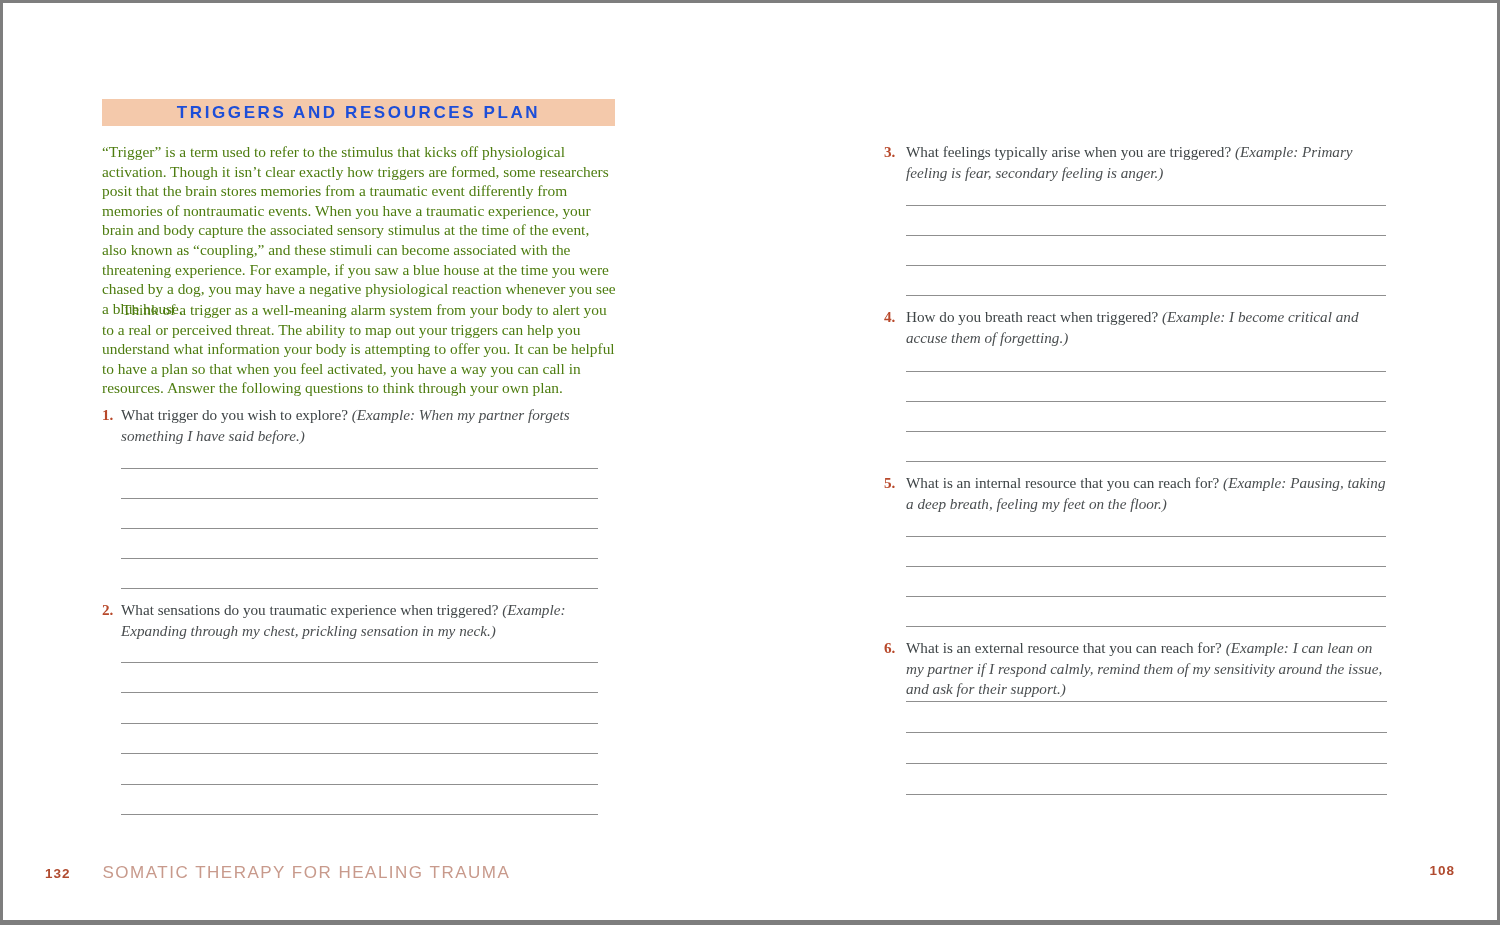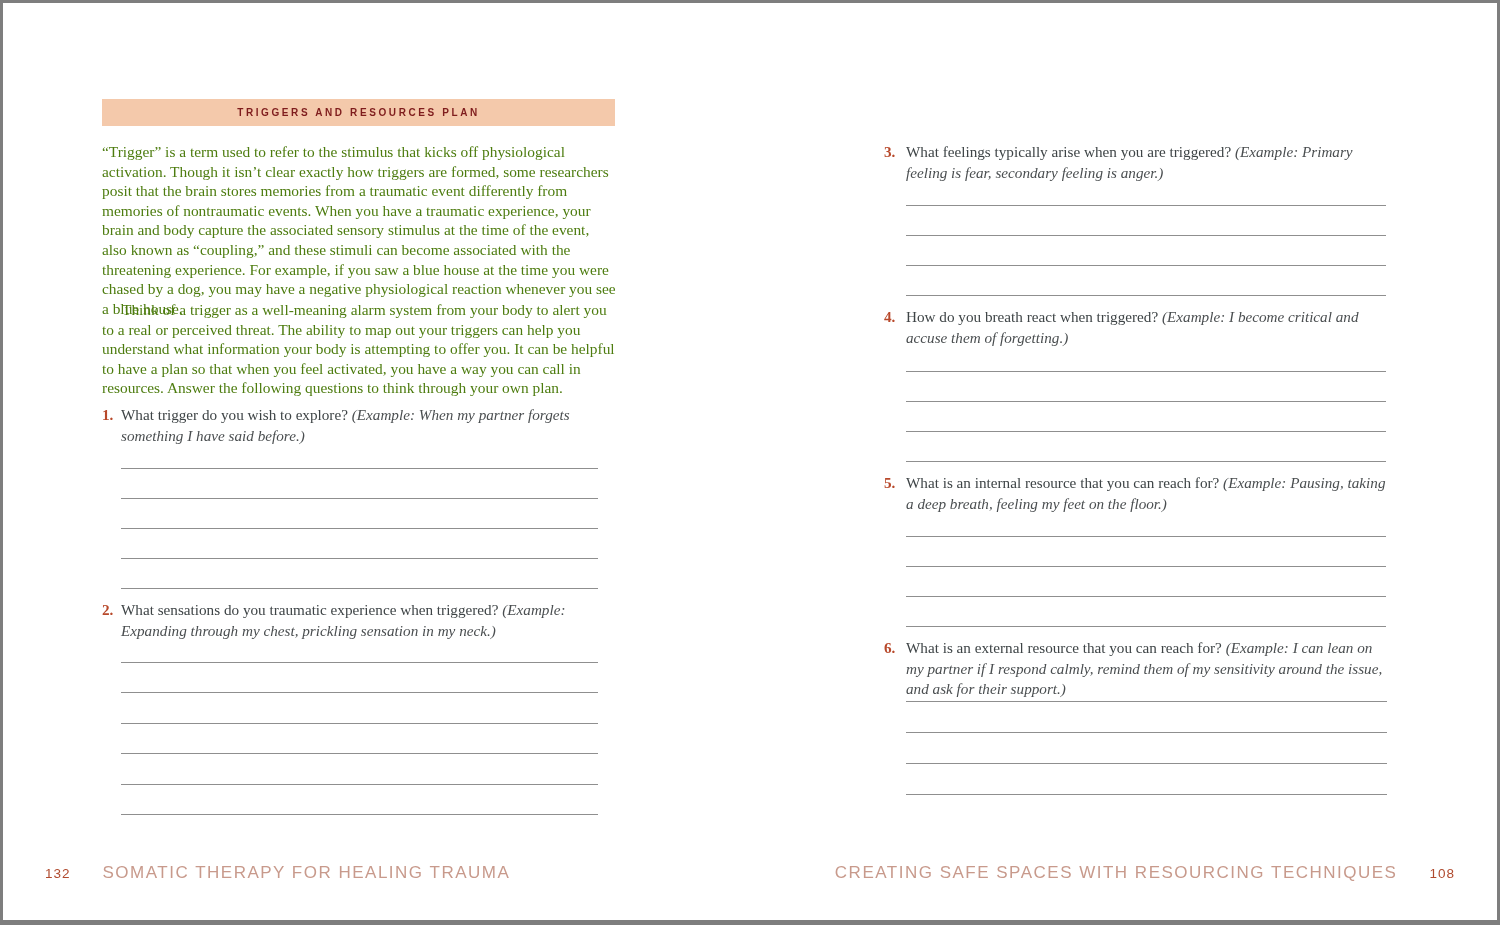--- a/index.html
+++ b/index.html
@@ -15,22 +15,22 @@
   }
 
   
   .banner {
     position:absolute; left:99px; top:96px; width:513px; height:27px;
     background:#f4c9ab;
     display:flex; align-items:center; justify-content:center;
   }
   .banner-title {
     font-family:"Liberation Sans", sans-serif;
-    font-weight:bold; font-size:10px; letter-spacing:2.6px;
-    color:#7f1d1d;
+    font-weight:bold; font-size:17px; letter-spacing:2.6px;
+    color:#1d4ed8;
   }
 
   
   .body-par {
     position:absolute; left:99px; width:514px; margin:0;
     font-size:15.4px; line-height:19.6px; color:#4d7c0f;
   }
   #p1 { top:139px; }
   #p2 { top:297px; text-indent:20px; }
 
@@ -61,21 +61,21 @@
 
   
   .footer {
     position:absolute; top:860px;
     display:flex; gap:32px; align-items:baseline;
     font-family:"Liberation Sans", sans-serif;
   }
   .footer-left  { left:42px; }
   .footer-right { right:42px; }
   .pagenum {
-    font-weight:normal; font-size:13.5px; letter-spacing:1px; color:#b04a2e;
+    font-weight:bold; font-size:13.5px; letter-spacing:1px; color:#b04a2e;
   }
   .running-title {
     font-size:17px; letter-spacing:1.5px; color:#c89a8c;
   }
 </style>
 </head>
 <body>
 
 <div class="frame">
 
@@ -155,17 +155,16 @@
       <div class="rule"></div>
       <div class="rule"></div>
     </div>
 
   <div class="footer footer-left">
     <span class="pagenum">132</span>
     <span class="running-title">SOMATIC THERAPY FOR HEALING TRAUMA</span>
   </div>
 
   <div class="footer footer-right">
-    <span class="running-title">CREATING SAFE SPACES WITH RESOURCING TECHNIQUES</span>
     <span class="pagenum">108</span>
   </div>
 
 </div>
 
 </body></html>

